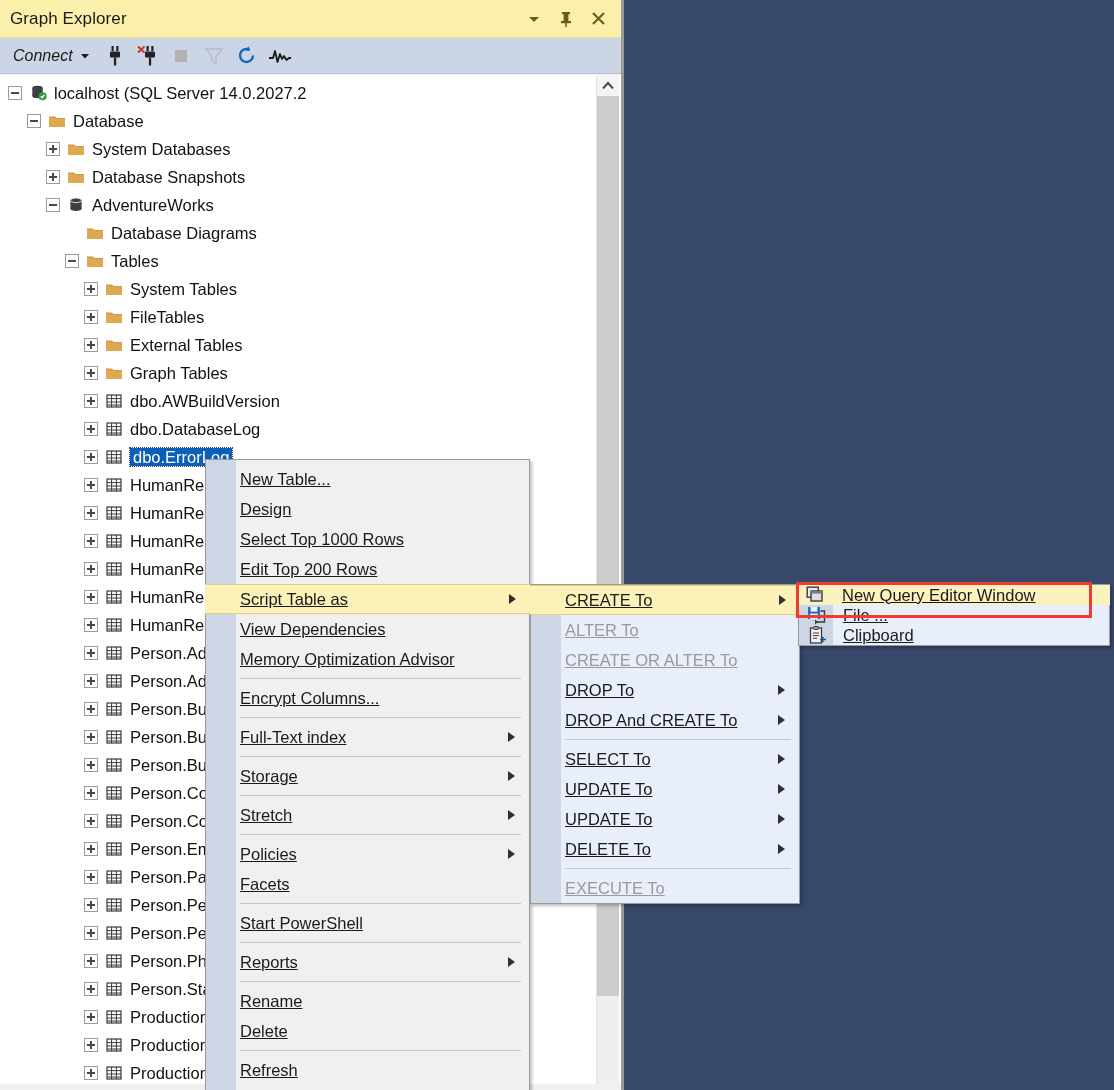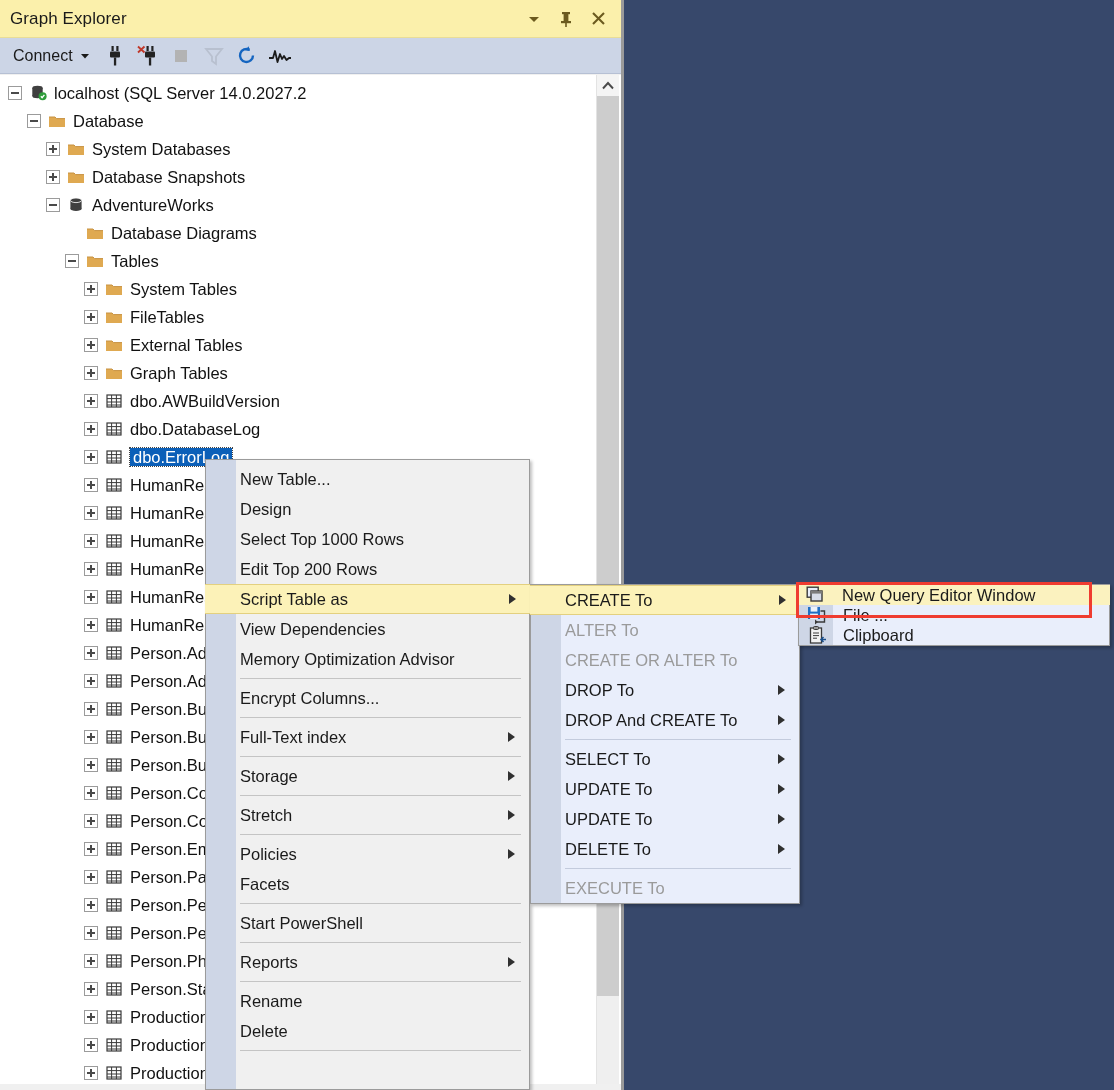--- a/index.html
+++ b/index.html
@@ -47,21 +47,21 @@
 
   
   #oe-toolbar {
     position:absolute; left:0; top:38px; width:621px; height:36px;
     background:#ccd5e6;
     border-bottom:1px solid #b6c0d4;
     display:flex; align-items:center; padding-left:8px; gap:3px;
   }
   #connect-button {
     display:flex; align-items:center; gap:7px;
-    font-size:16px; color:#1a1a1a; padding:3px 7px 3px 5px; cursor:default;
+    font-size:16px; color:#1a1a1a; padding:3px 7px 3px 5px; cursor:default;font-style:italic;
   }
   .tool-icon {
     width:30px; height:28px; display:flex; align-items:center; justify-content:center;
     cursor:default;
   }
 
   
   #oe-tree-area {
     position:absolute; left:0; top:75px; width:621px; bottom:6px;
     background:#ffffff;
@@ -124,21 +124,21 @@
   .menu .gutter {
     position:absolute; left:0; top:0; bottom:0; width:30px;
     background:#ced6e6;
   }
   .menu-items { position:relative; z-index:2; }
   .menu-item {
     height:30px; display:flex; align-items:center;
     padding-left:34px; padding-right:14px; cursor:default; position:relative;
     white-space:nowrap;
   }
-  .menu-item .mi-label { flex:1 1 auto; }
+  .menu-item .mi-label { flex:1 1 auto;text-decoration:underline; }
   .menu-item.disabled { color:#9a9a9a; }
   .menu-item.highlight {
     background:#fcf2b8;
     border-top:1px solid #e3d07f;
     border-bottom:1px solid #e3d07f;
     margin-left:-1px; margin-right:-1px;
     padding-left:35px;
   }
   .menu-item .arrow {
     width:0; height:0; margin-left:14px;
@@ -701,20 +701,23 @@
         <span class="arrow"></span>
       </div>
       <div class="menu-sep"></div>
       <div class="menu-item">
         <span class="mi-label">Rename</span>
       </div>
       <div class="menu-item">
         <span class="mi-label">Delete</span>
       </div>
       <div class="menu-sep"></div>
+      <div class="menu-item">
+        <span class="mi-label">Refresh</span>
+      </div>
       <div class="menu-item"></div>
     </div>
 </div>
 
 <div class="menu" id="menu-script">
   <div class="gutter"></div>
   <div class="menu-items">
       <div class="menu-item highlight">
         <span class="mi-label">CREATE To</span>
         <span class="arrow"></span>

